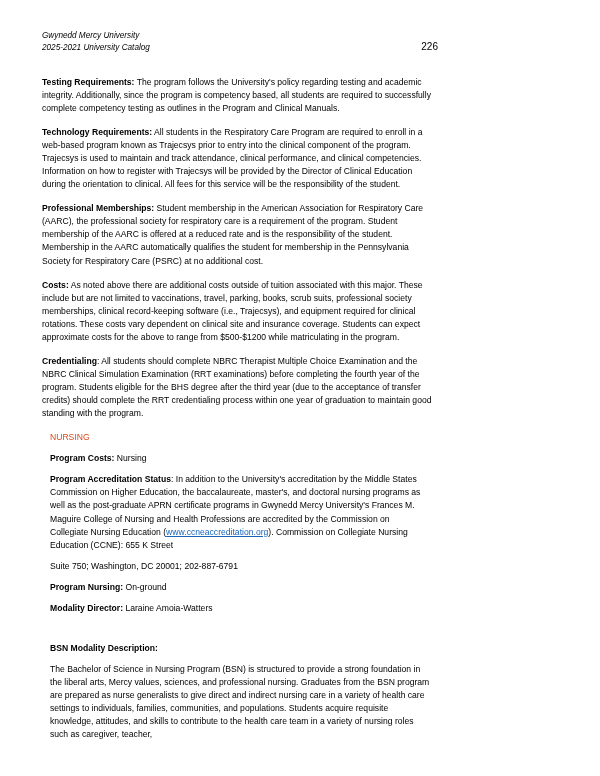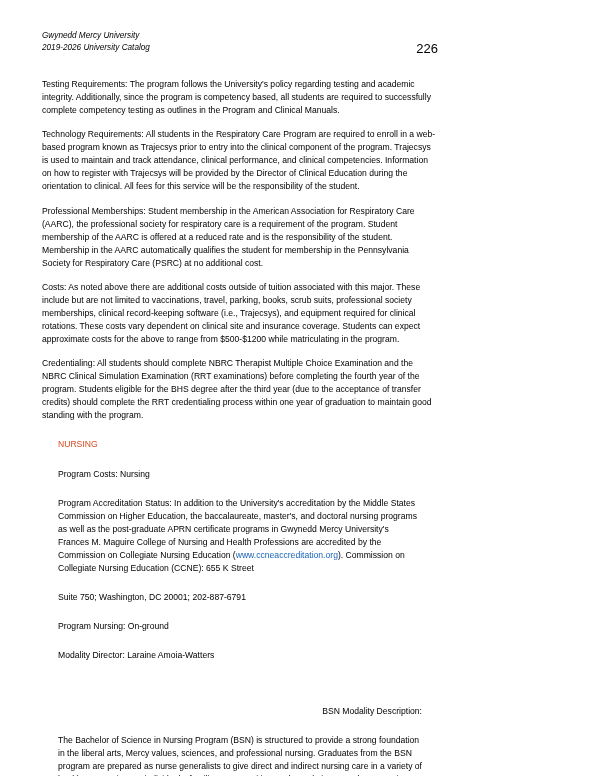--- a/index.html
+++ b/index.html
@@ -31,60 +31,60 @@
   .header-left {
     font-style: italic;
     font-size: 8.2px;
     line-height: 1.45;
     color: #000;
   }
   .header-left div {
     white-space: nowrap;
   }
   .page-number {
-    font-size: 13px;
+    font-size: 10px;
     color: #000;
     padding-top: 11px;
   }
   .content {
     font-size: 8.6px;
     line-height: 1.52;
     text-align: left;
   }
   p.para {
     margin: 0 0 11px 0;
   }
   .lbl {
-    font-weight: normal;
-    text-align: right;
+    font-weight: bold;
   }
   .section-head {
     color: #d94a1e;
     margin: 0 0 0 0;
     font-size: 8.6px;
   }
   .tight {
-    margin: 16px;
+    margin: 8px;
   }
   .link {
     color: #1a64b8;
+    text-decoration: underline;
   }
   .spacer-sm {
     height: 11px;
   }
 </style>
 </head>
 <body>
 
 <div class="page">
 
   <div class="header">
     <div class="header-left">
       <div>Gwynedd Mercy University</div>
-      <div>2019-2026 University Catalog</div>
+      <div>2025-2021 University Catalog</div>
     </div>
     <div class="page-number">226</div>
   </div>
 
   <div class="content">
 
     <p class="para"><span class="lbl">Testing Requirements:</span><span> The program follows the University's policy regarding testing and academic integrity. Additionally, since the program is competency based, all students are required to successfully complete competency testing as outlines in the Program and Clinical Manuals.</span></p>
 
     <p class="para"><span class="lbl">Technology Requirements:</span><span> All students in the Respiratory Care Program are required to enroll in a web-based program known as Trajecsys prior to entry into the clinical component of the program. Trajecsys is used to maintain and track attendance, clinical performance, and clinical competencies. Information on how to register with Trajecsys will be provided by the Director of Clinical Education during the orientation to clinical. All fees for this service will be the responsibility of the student.</span></p>
 

